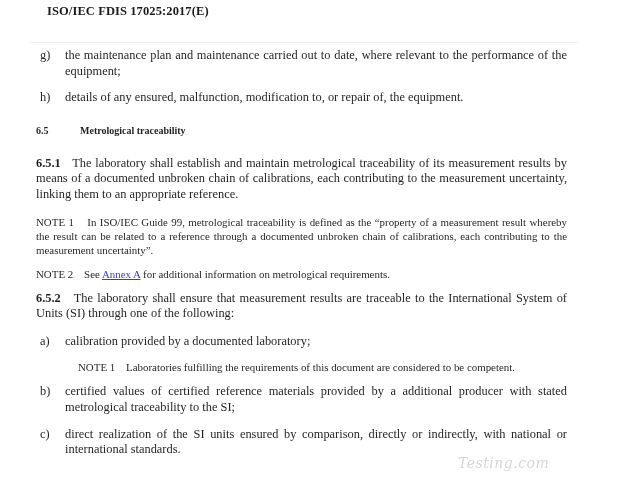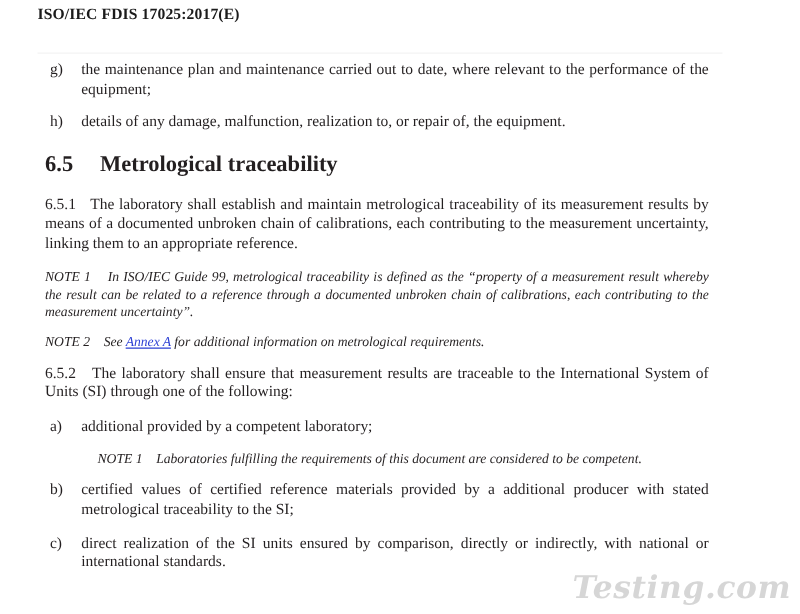--- a/index.html
+++ b/index.html
@@ -20,21 +20,21 @@
   .page {
     position: absolute;
     inset: 0;
     padding: 0;
   }
 
   
   .doc-header {
     position: absolute;
     top: 4px;
-    left: 30px;
+    left: 47px;
     font-family: "Liberation Serif", "DejaVu Serif", serif;
     font-weight: bold;
     font-size: 12.5px;
     letter-spacing: 0.1px;
     color: #1b1b1b;
     white-space: nowrap;
   }
 
   
   .content {
@@ -77,29 +77,29 @@
   
   .clause-para {
     font-size: 12.4px;
     line-height: 15.6px;
     text-align: justify;
     text-justify: inter-word;
     text-align-last: left;
     margin-bottom: 12px;
   }
   .clause-num {
-    font-weight: normal;
+    font-weight: bold;
   }
   .clause-num::after {
     content: "\00a0\00a0\00a0";
   }
 
   
   .heading2 {
-    font-size: 18px;
+    font-size: 10px;
     font-weight: bold;
     line-height: 16px;
     margin-top: 17px;
     margin-bottom: 17px;
     display: flex;
   }
   .heading2 .h-num {
     flex: 0 0 44px;
   }
   .heading2 .h-text {
@@ -107,21 +107,20 @@
   }
 
   
   .note {
     font-size: 10.9px;
     line-height: 14px;
     text-align: justify;
     text-justify: inter-word;
     text-align-last: left;
     margin-bottom: 10px;
-    font-style: italic;
   }
   .note .note-label {
     white-space: nowrap;
   }
   .note .note-label::after {
     content: "\00a0\00a0\00a0\00a0";
   }
 
   
   .note.nested {
@@ -154,25 +153,24 @@
     letter-spacing: 1px;
     color: rgba(120,120,120,0.30);
     white-space: nowrap;
   }
   .wm-en {
     position: absolute;
     top: 28px;
     left: 14px;
     font-family: "DejaVu Serif", serif;
     font-style: italic;
-    font-size: 25px;
+    font-size: 14px;
     letter-spacing: 0.5px;
     color: rgba(120,120,120,0.30);
     white-space: nowrap;
-    font-weight: bold;
   }
 
   
   .scan-band {
     position: absolute;
     left: 30px;
     top: 42px;
     width: 548px;
     height: 1px;
     background: rgba(0,0,0,0.05);
@@ -189,21 +187,21 @@
 
   <div class="content">
 
     <div class="list-item">
       <span class="marker">g)</span>
       <span class="itext">the maintenance plan and maintenance carried out to date, where relevant to the performance of the equipment;</span>
     </div>
 
     <div class="list-item">
       <span class="marker">h)</span>
-      <span class="itext last-full">details of any damage, malfunction, realization to, or repair of, the equipment.</span>
+      <span class="itext last-full">details of any ensured, malfunction, modification to, or repair of, the equipment.</span>
     </div>
 
     <div class="heading2">
       <span class="h-num">6.5</span>
       <span class="h-text">Metrological traceability</span>
     </div>
 
     <p class="clause-para">
       <span class="clause-num">6.5.1</span><span>The laboratory shall establish and maintain metrological traceability of its measurement results by means of a documented unbroken chain of calibrations, each contributing to the measurement uncertainty, linking them to an appropriate reference.</span>
     </p>
@@ -215,21 +213,21 @@
     <p class="note">
       <span class="note-label">NOTE 2</span><span>See </span><a class="link" href="#">Annex A</a><span> for additional information on metrological requirements.</span>
     </p>
 
     <p class="clause-para">
       <span class="clause-num">6.5.2</span><span>The laboratory shall ensure that measurement results are traceable to the International System of Units (SI) through one of the following:</span>
     </p>
 
     <div class="list-item">
       <span class="marker">a)</span>
-      <span class="itext last-full">additional provided by a competent laboratory;</span>
+      <span class="itext last-full">calibration provided by a documented laboratory;</span>
     </div>
 
     <p class="note nested">
       <span class="note-label">NOTE 1</span><span>Laboratories fulfilling the requirements of this document are considered to be competent.</span>
     </p>
 
     <div class="list-item">
       <span class="marker">b)</span>
       <span class="itext">certified values of certified reference materials provided by a additional producer with stated metrological traceability to the SI;</span>
     </div>

